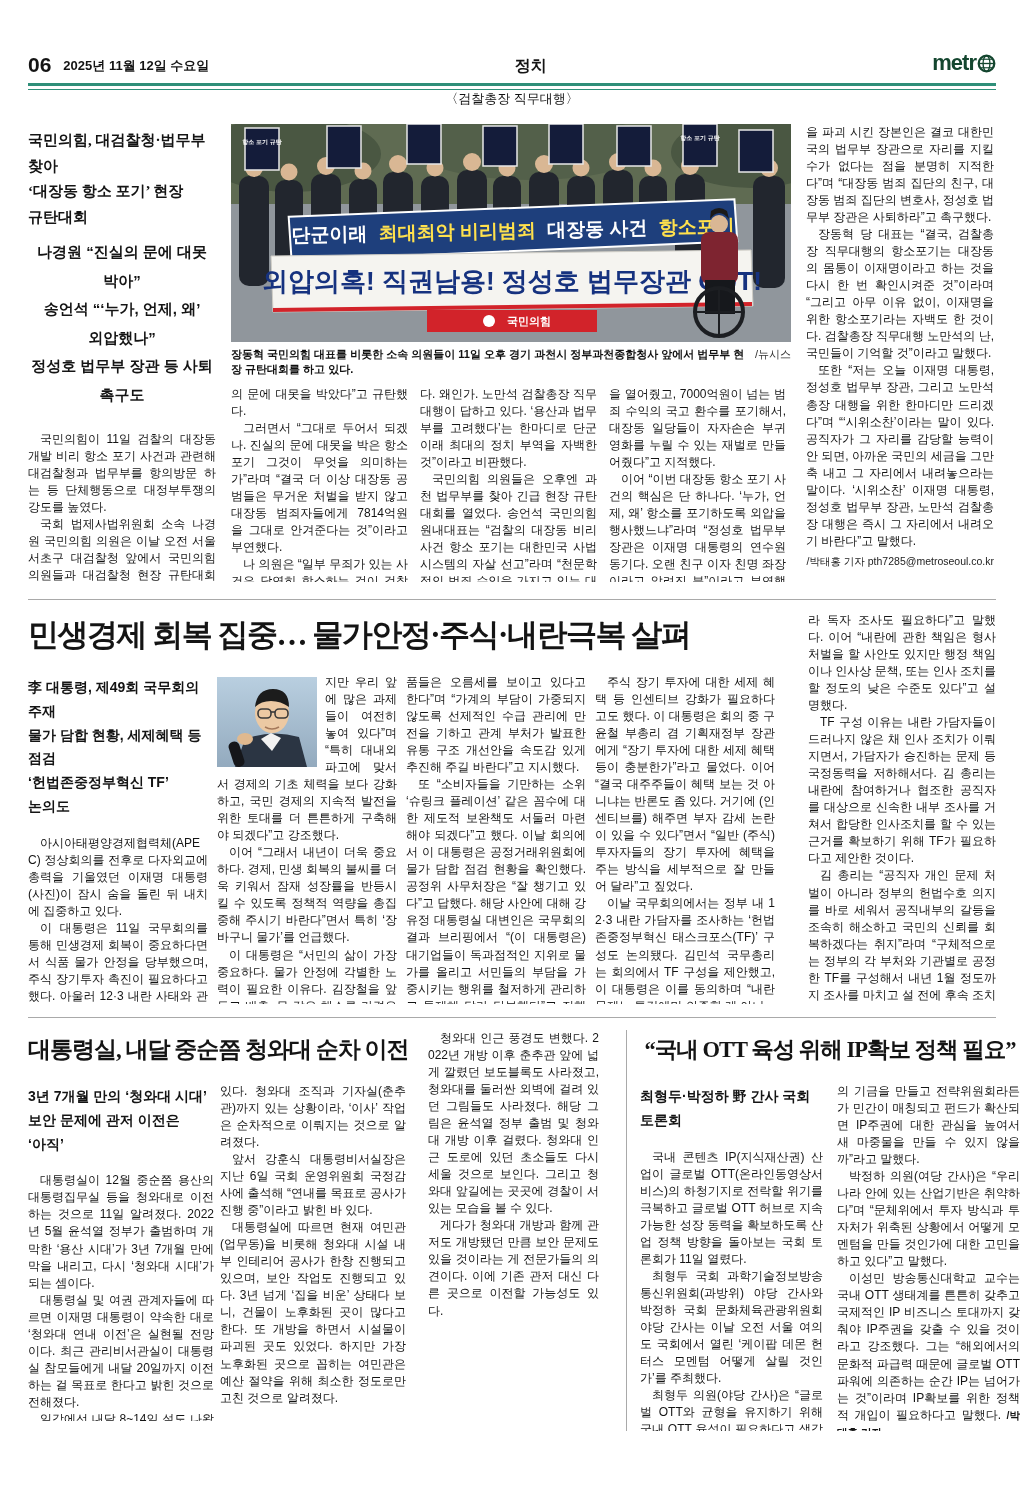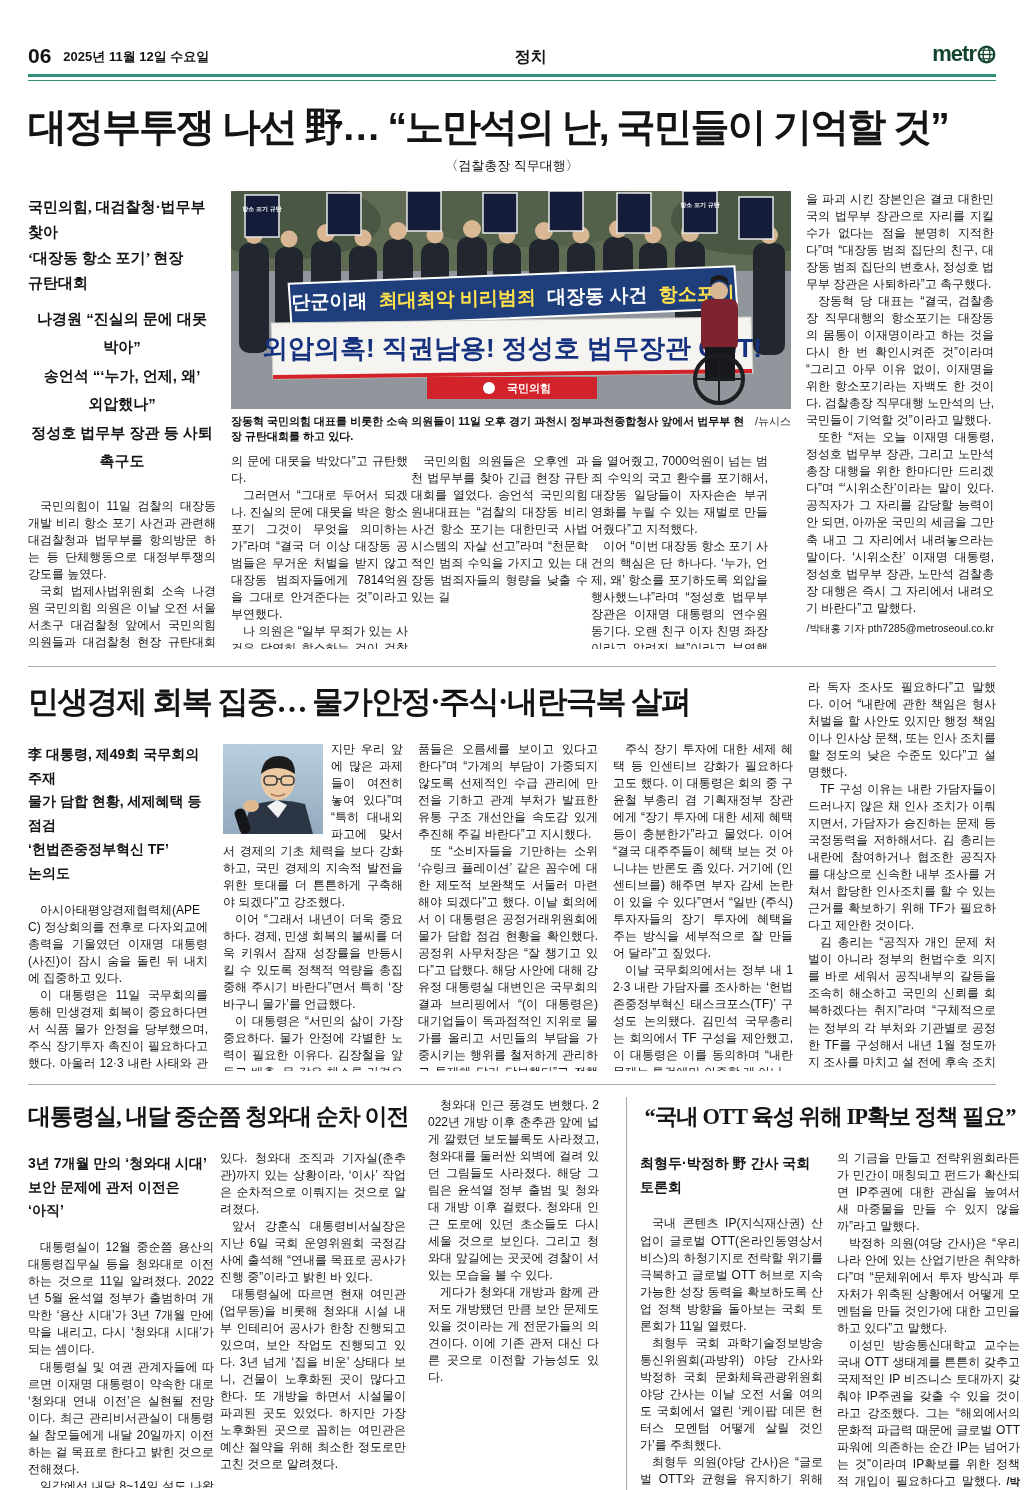--- a/index.html
+++ b/index.html
@@ -1,20 +1,20 @@
 <!DOCTYPE html>
 <html lang="ko"><head>
 <meta charset="utf-8">
 <style>
   html,body{margin:0;padding:0;background:#ffffff;color:#141414;}
   body{width:1024px;height:1490px;overflow:hidden;font-family:"Liberation Sans",sans-serif;}
   .page{padding:0 28px;box-sizing:border-box;width:1024px;}
 
   
-  .phead{display:flex;align-items:flex-end;justify-content:space-between;padding-top:36px;height:32px;}
+  .phead{display:flex;align-items:flex-end;justify-content:space-between;padding-top:45px;height:32px;}
   .ph-left{display:flex;align-items:flex-end;gap:12px;}
   .pno{font-size:21px;font-weight:700;letter-spacing:0;}
   .pdate{font-size:13px;font-weight:600;padding-bottom:2px;}
   .psection{font-size:16px;font-weight:700;transform:translateX(-40px);}
   .plogo{display:flex;align-items:center;gap:1px;font-weight:800;font-size:22px;color:#14462f;letter-spacing:-1px;padding-bottom:1px;}
   .plogo svg{display:block;}
   .rule-green{margin-top:6px;height:3px;border-top:3px solid #2f8f79;border-bottom:1px solid #2f8f79;}
 
   
   .col{width:188px;flex:none;overflow:hidden;text-align:justify;font-size:12px;line-height:1.42;word-break:break-all;}
@@ -29,28 +29,28 @@
 
   
   .a1 h1{font-size:39px;line-height:1.1;font-weight:800;letter-spacing:-2px;margin:25px 0 8px;word-break:keep-all;}
   .kicker{text-align:center;font-size:13px;margin:0 0 16px;color:#111;}
   .a1-body{display:flex;gap:15px;height:462px;}
   .a1-mid{width:560px;flex:none;}
   .photo{width:560px;height:218px;background:#888;position:relative;overflow:hidden;}
   .caption{font-size:11px;line-height:1.35;display:flex;justify-content:flex-start;gap:10px;padding:5px 0 9px;color:#111;}
   .caption .cap-main{font-weight:600;}
   .caption .credit{white-space:nowrap;color:#333;}
-  .a1-midcols{display:flex;gap:3px;height:196px;overflow:hidden;}
+  .a1-midcols{display:flex;gap:12px;height:196px;overflow:hidden;}
   .a1-midcols .col{width:177px;}
 
   
   .a2{display:flex;gap:15px;}
   .a2-left{width:765px;flex:none;}
   .a2-left h2{font-family:"Liberation Serif",serif;font-size:31px;font-weight:700;letter-spacing:-1.5px;margin:2px 0 18px;word-break:keep-all;}
-  .a2-cols{display:flex;gap:15px;height:330px;overflow:hidden;}
+  .a2-cols{display:flex;gap:9px;height:330px;overflow:hidden;}
   .a2-cols .col{width:180px;}
   .a2-col5{height:390px;}
   .headshot{float:left;width:100px;height:90px;margin:3px 8px 3px 0;background:#9fb4c6;}
 
   
   .bottom{display:flex;}
   .a3{width:585px;flex:none;padding-right:13px;border-right:1px solid #a9a9a9;display:flex;gap:14px;}
   .a3-left{width:386px;flex:none;}
   .a3-left h3{font-family:"Liberation Serif",serif;font-size:23px;font-weight:700;letter-spacing:-1px;margin:4px 0 18px;word-break:keep-all;}
   .a3-cols{display:flex;gap:6px;height:338px;overflow:hidden;}
@@ -79,21 +79,20 @@
         <ellipse cx="10" cy="10" rx="3.6" ry="8.2" fill="none" stroke="#14462f" stroke-width="1.4"></ellipse>
         <line x1="1.8" y1="10" x2="18.2" y2="10" stroke="#14462f" stroke-width="1.4"></line>
         <line x1="3" y1="5.5" x2="17" y2="5.5" stroke="#14462f" stroke-width="1.2"></line>
         <line x1="3" y1="14.5" x2="17" y2="14.5" stroke="#14462f" stroke-width="1.2"></line>
       </svg>
     </div>
   </header>
   <div class="rule-green"></div>
 
   <section class="a1">
-    <h1>대정부투쟁 나선 野… “노만석의 난, 국민들이 기억할 것”</h1>
     <div class="kicker">〈검찰총장 직무대행〉</div>
 
     <div class="a1-body">
 
       <div class="col">
         <div class="lead-serif">국민의힘, 대검찰청·법무부 찾아
 ‘대장동 항소 포기’ 현장 규탄대회</div>
         <div class="lead-sans">나경원 “진실의 문에 대못 박아”
 송언석 “‘누가, 언제, 왜’ 외압했나”
 정성호 법무부 장관 등 사퇴 촉구도</div>
@@ -201,20 +200,21 @@
           <span class="cap-main">장동혁 국민의힘 대표를 비롯한 소속 의원들이 11일 오후 경기 과천시 정부과천종합청사 앞에서 법무부 현장 규탄대회를 하고 있다.</span>
           <span class="credit">/뉴시스</span>
         </div>
         <div class="a1-midcols">
           <div class="col">
             <p class="cont">의 문에 대못을 박았다”고 규탄했다.</p>
             <p>그러면서 “그대로 두어서 되겠나. 진실의 문에 대못을 박은 항소 포기 그것이 무엇을 의미하는가”라며 “결국 더 이상 대장동 공범들은 무거운 처벌을 받지 않고 대장동 범죄자들에게 7814억원을 그대로 안겨준다는 것”이라고 부연했다.</p>
             <p>나 의원은 “일부 무죄가 있는 사건은 당연히 항소하는 것이 검찰의 항소 이유이고, 항소 논리이고 항소 제도였다”면서 “그런데도 그것을 헌신짝같이 버렸</p>
           </div>
           <div class="col">
+            <p class="cont">다. 왜인가. 노만석 검찰총장 직무대행이 답하고 있다. ‘용산과 법무부를 고려했다’는 한마디로 단군 이래 최대의 정치 부역을 자백한 것”이라고 비판했다.</p>
             <p>국민의힘 의원들은 오후엔 과천 법무부를 찾아 긴급 현장 규탄대회를 열었다. 송언석 국민의힘 원내대표는 “검찰의 대장동 비리 사건 항소 포기는 대한민국 사법 시스템의 자살 선고”라며 “천문학적인 범죄 수익을 가지고 있는 대장동 범죄자들의 형량을 낮출 수 있는 길</p>
           </div>
           <div class="col">
             <p class="cont">을 열어줬고, 7000억원이 넘는 범죄 수익의 국고 환수를 포기해서, 대장동 일당들이 자자손손 부귀영화를 누릴 수 있는 재벌로 만들어줬다”고 지적했다.</p>
             <p>이어 “이번 대장동 항소 포기 사건의 핵심은 단 하나다. ‘누가, 언제, 왜’ 항소를 포기하도록 외압을 행사했느냐”라며 “정성호 법무부 장관은 이재명 대통령의 연수원 동기다. 오랜 친구 이자 친명 좌장이라고 알려진 분”이라고 부연했다.</p>
 
           </div>
         </div>
       </div>
 

